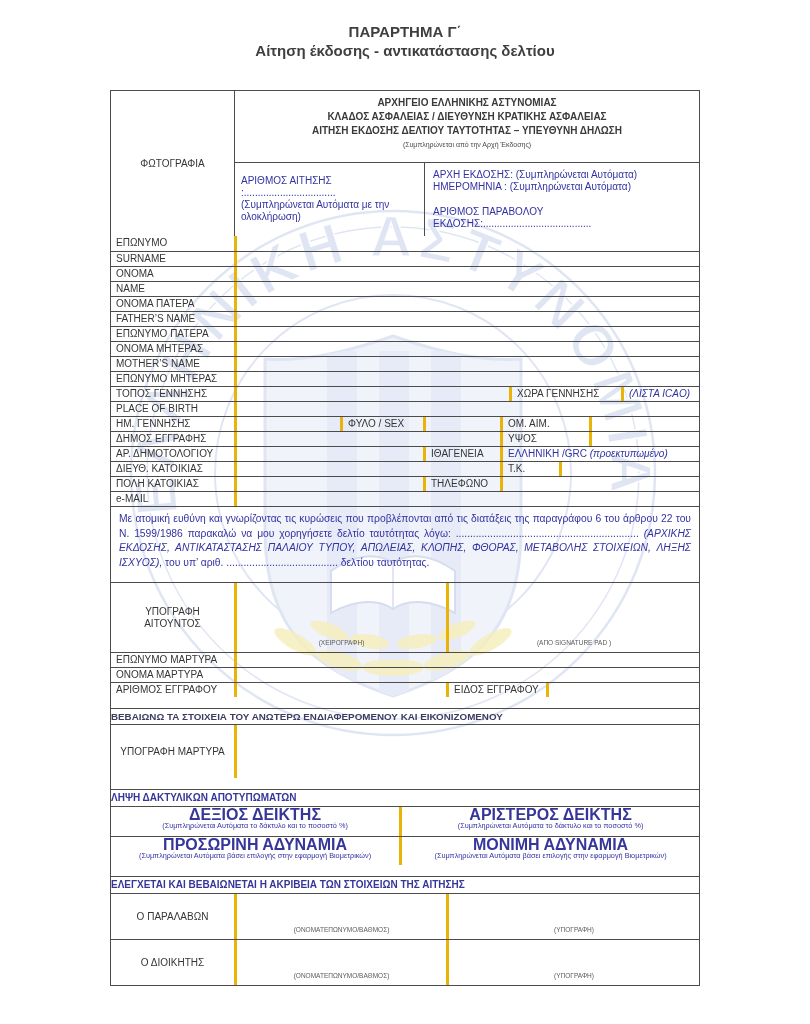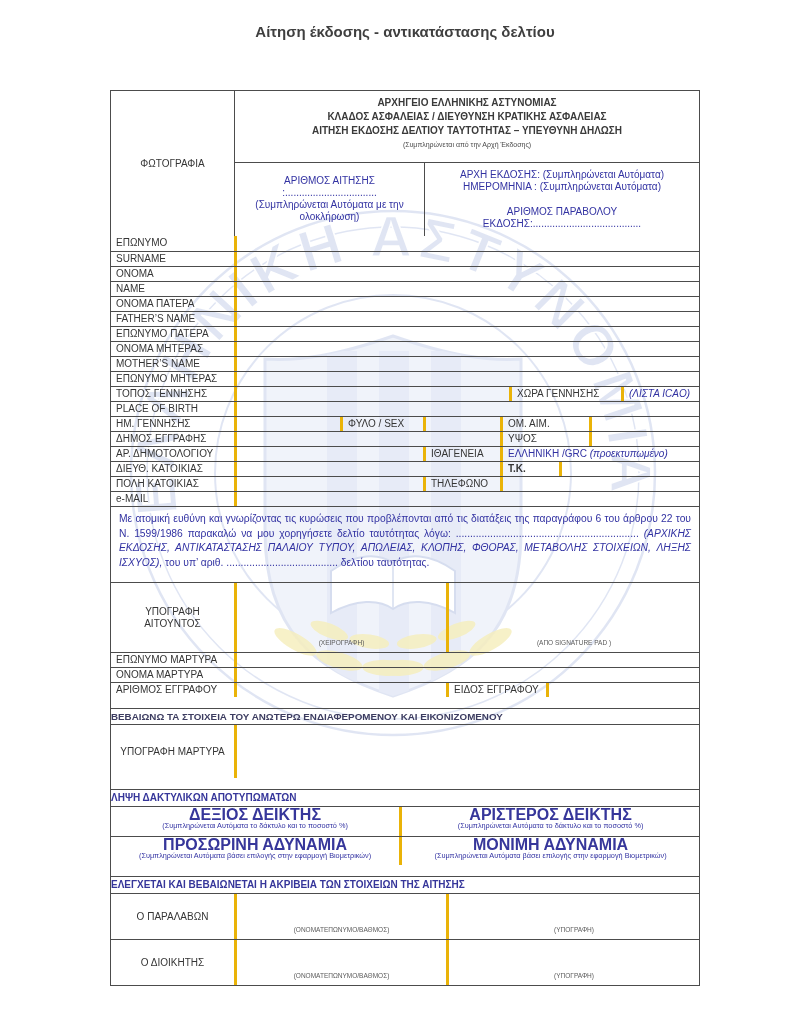--- a/index.html
+++ b/index.html
@@ -28,21 +28,21 @@
   .ctr{display:flex;align-items:center;justify-content:center;text-align:center;}
   .bot{display:flex;align-items:flex-end;justify-content:center;text-align:center;
     font-size:6.5px;color:var(--note-gray,#5a5a5a);padding-bottom:3px;}
   
   .hdr{display:flex;height:145px;}
   .photo-cell{width:123px;flex:none;border-right:1px solid #4c4c4c;}
   .hdr-right{flex:1;display:flex;flex-direction:column;}
   .org{height:71px;box-sizing:border-box;text-align:center;padding-top:5px;}
   .org .l{font-weight:bold;font-size:10px;line-height:14px;color:#3a3a3a;}
   .org .n{font-size:7px;color:#4a4a4a;margin-top:1px;}
-  .hdr-bottom{flex:1;display:flex;border-top:1px solid #4c4c4c;text-align:center;}
+  .hdr-bottom{flex:1;display:flex;border-top:1px solid #4c4c4c;}
   .appno{width:189px;flex:none;padding:12px 6px 4px 6px;box-sizing:border-box;}
   .issue{flex:1;border-left:1px solid #4c4c4c;padding:6px 8px 4px 8px;box-sizing:border-box;
     display:flex;flex-direction:column;}
   .issue .fee{margin-top:auto;padding-bottom:2px;}
   
   .decl{height:75px;padding:5px 8px;box-sizing:border-box;font-size:10.3px;line-height:14.5px;
     text-align:justify;color:var(--accent-blue,#3232a2);}
   
   .h70{height:70px;}
   .h54{height:54px;}
@@ -62,20 +62,21 @@
   .h29{height:29px;}
   .wm-txt{font-family:"Liberation Sans",sans-serif;font-weight:bold;font-size:58px;letter-spacing:5px;
     fill:var(--watermark-blue,#ccd5ec);stroke:#ffffff;stroke-width:1.5px;}
 </style>
 </head>
 <body>
 
 <div class="page">
 
   <div class="doc-title">
+    <div>ΠΑΡΑΡΤΗΜΑ Γ΄</div>
     <div>Αίτηση έκδοσης - αντικατάστασης δελτίου</div>
   </div>
 
   <svg class="watermark" viewBox="0 0 545 545">
     <defs>
       <path id="ringPath" d="M 61,328 A 218,218 0 1 1 483,328" fill="none"></path>
       <clipPath id="shieldClip">
         <path d="M272,135 C330,155 365,160 400,158 L400,330 C400,430 350,470 272,495 C194,470 144,430 144,330 L144,158 C179,160 214,155 272,135 Z"></path>
       </clipPath>
     </defs>
@@ -203,21 +204,21 @@
     <div class="row h15">
       <div class="cell lbl">ΑΡ. ΔΗΜΟΤΟΛΟΓΙΟΥ</div>
       <div class="cell" style="width:189px;flex:none;"></div>
       <div class="cell" style="width:77px;flex:none;">ΙΘΑΓΕΝΕΙΑ</div>
       <div class="cell grow blue"><span>ΕΛΛΗΝΙΚΗ /GRC</span> <span class="ital">(προεκτυπωμένο)</span></div>
     </div>
 
     <div class="row h15">
       <div class="cell lbl">ΔΙΕΥΘ. ΚΑΤΟΙΚΙΑΣ</div>
       <div class="cell" style="width:266px;flex:none;"></div>
-      <div class="cell" style="width:59px;flex:none;font-weight:bold;">Τ.Κ.</div>
+      <div class="cell" style="width:59px;flex:none;">Τ.Κ.</div>
       <div class="cell grow"></div>
     </div>
 
     <div class="row h15">
       <div class="cell lbl">ΠΟΛΗ ΚΑΤΟΙΚΙΑΣ</div>
       <div class="cell" style="width:189px;flex:none;"></div>
       <div class="cell" style="width:77px;flex:none;">ΤΗΛΕΦΩΝΟ</div>
       <div class="cell grow"></div>
     </div>
 

